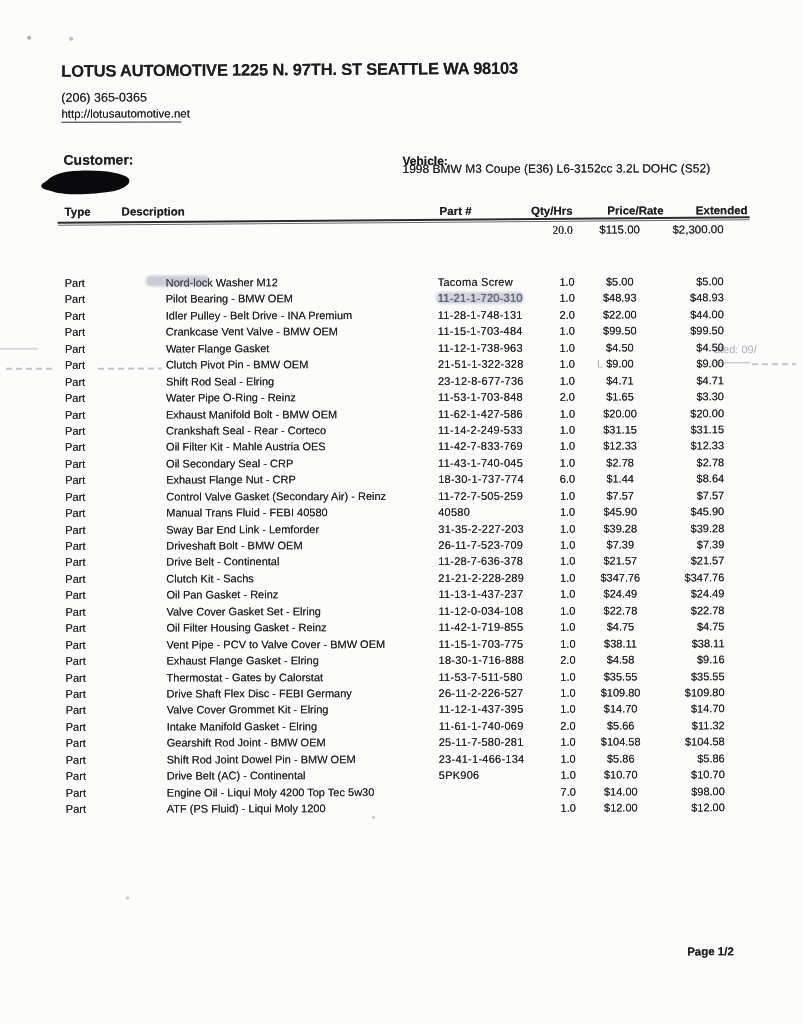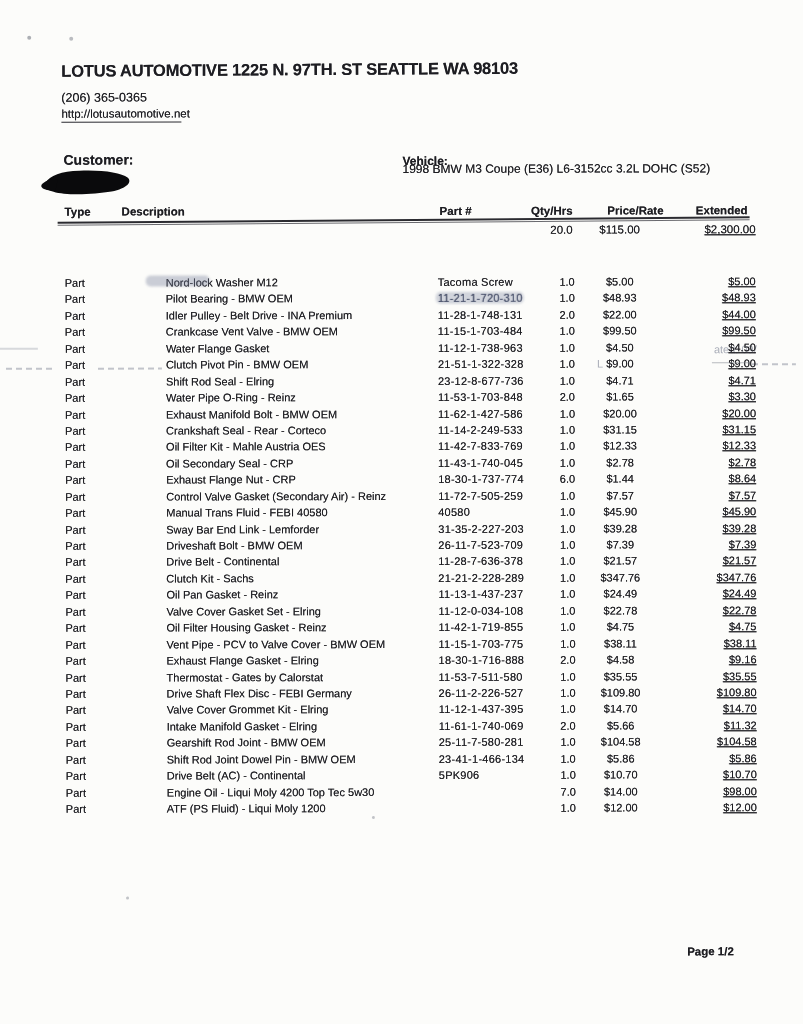--- a/index.html
+++ b/index.html
@@ -38,21 +38,21 @@
   
   .labor{top:224px;left:0;width:803px;height:14px;font-size:11.5px;}
 
   
   .rows-host{position:absolute;left:0;top:276px;width:803px;z-index:2;}
   .prow{position:relative;height:16.45px;}
   .prow span{font-size:11px;line-height:13px;}
   .c-type{left:65px;} .c-desc{left:122px;margin-left:44px;} .c-part{left:438px;letter-spacing:.25px;}
   .c-qty{left:533px;width:42px;text-align:right;}
   .c-price{left:575px;width:90px;text-align:center;}
-  .c-ext{left:668px;width:88px;text-align:right;text-decoration:underline;}
+  .c-ext{left:636px;width:88px;text-align:right;}
   .smudged-text{filter:blur(.6px);color:#2e3754;}
 
   
   .under{position:absolute;inset:0;z-index:1;}
   .over{position:absolute;inset:0;z-index:3;pointer-events:none;}
   .ghost{position:absolute;color:#a9adb8;font-size:11px;white-space:nowrap;}
   .dashes{position:absolute;height:1.6px;background:repeating-linear-gradient(90deg,#b7bac2 0 6px,transparent 6px 10px);opacity:.85;}
   .streak{position:absolute;height:1.5px;background:#cdd0d5;opacity:.8;}
   .strike{position:absolute;height:1.2px;background:#80848e;opacity:.55;}
   .smudge{position:absolute;border-radius:5px;filter:blur(1.3px);}
@@ -91,21 +91,21 @@
       <span class="h-desc soft">Description</span>
       <span class="h-part soft">Part #</span>
       <span class="h-qty soft">Qty/Hrs</span>
       <span class="h-price soft">Price/Rate</span>
       <span class="h-ext soft">Extended</span>
     </div>
     <div class="abs rule1"></div>
     <div class="abs rule2"></div>
 
     <div class="abs labor">
-      <span class="c-qty soft" style="left:503px;width:70px;text-align:right;">20.0</span>
+      <span class="c-qty soft" style="left:503px;width:70px;text-align:right;font-family:Liberation Serif, serif;">20.0</span>
       <span class="c-price soft">$115.00</span>
       <span class="c-ext soft">$2,300.00</span>
     </div>
 
     <div class="rows-host">
         <div class="prow">
         <span class="c-type soft">Part</span>
         <span class="c-desc soft">Nord-lock Washer M12</span>
         <span class="c-part soft">Tacoma Screw</span>
         <span class="c-qty soft">1.0</span>

